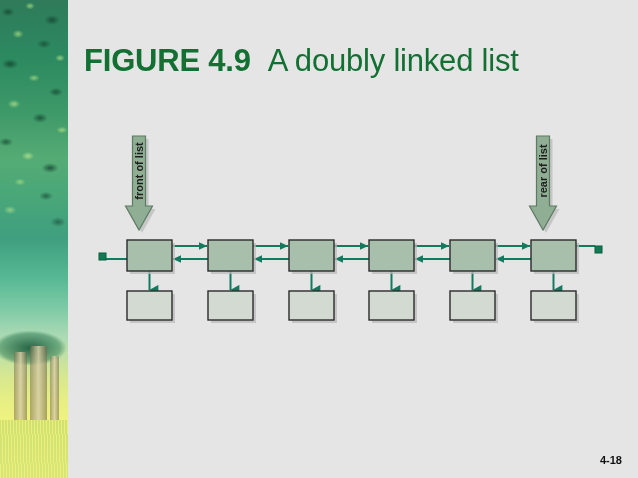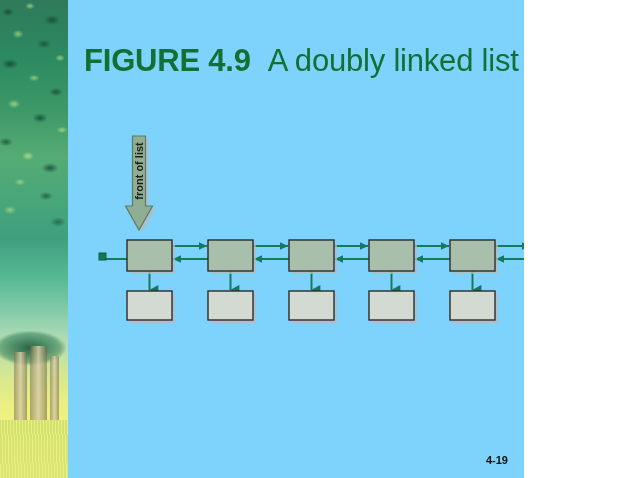--- a/index.html
+++ b/index.html
@@ -2,23 +2,23 @@
 <html><head>
 <meta charset="utf-8">
 <style>
   html, body {
     margin: 0;
     padding: 0;
     background: #ffffff;
   }
   #slide {
     position: relative;
-    width: 524px;
+    width: 638px;
     height: 478px;
-    background: #7dd3fc;
+    background: #e5e5e5;
     overflow: hidden;
     font-family: "Liberation Sans", sans-serif;
   }
 
   
   #sidebar-art {
     position: absolute;
     left: 0; top: 0;
     width: 68px; height: 478px;
     background:
@@ -204,15 +204,15 @@
         <rect x="450" y="291" width="45" height="29" fill="#d2dad2" stroke="#2b2b2b" stroke-width="1.4"></rect>
         <rect x="534" y="243" width="45" height="31" fill="#b9b9b9" opacity=".75"></rect>
         <rect x="531" y="240" width="45" height="31" fill="#a8bfac" stroke="#2b2b2b" stroke-width="1.4"></rect>
         <rect x="534" y="294" width="45" height="29" fill="#b9b9b9" opacity=".75"></rect>
         <rect x="531" y="291" width="45" height="29" fill="#d2dad2" stroke="#2b2b2b" stroke-width="1.4"></rect>
         <rect x="99" y="253" width="7" height="7" fill="#0f7a53" stroke="#0b5c3e" stroke-width="1"></rect>
         <rect x="595" y="246" width="7" height="7" fill="#0f7a53" stroke="#0b5c3e" stroke-width="1"></rect>
       </g>
   </svg>
 
-  <div id="footer-pagenum">4-19</div>
+  <div id="footer-pagenum">4-18</div>
 
 </div>
 
 </body></html>

